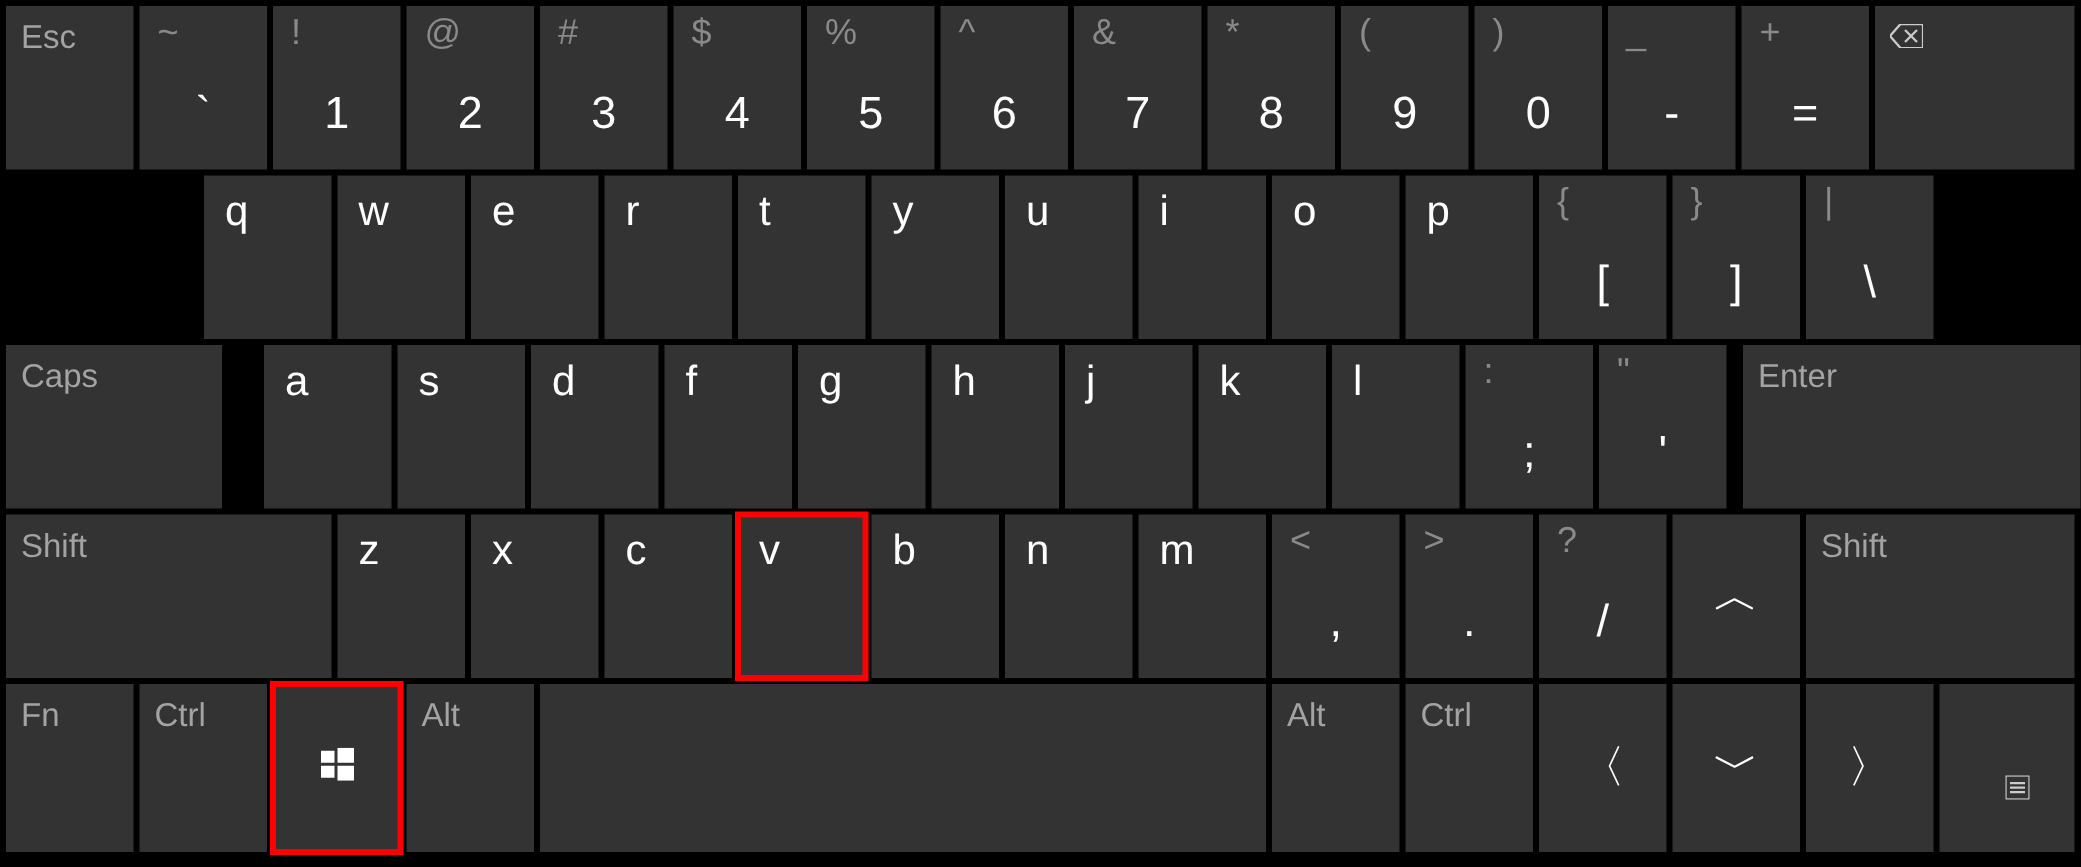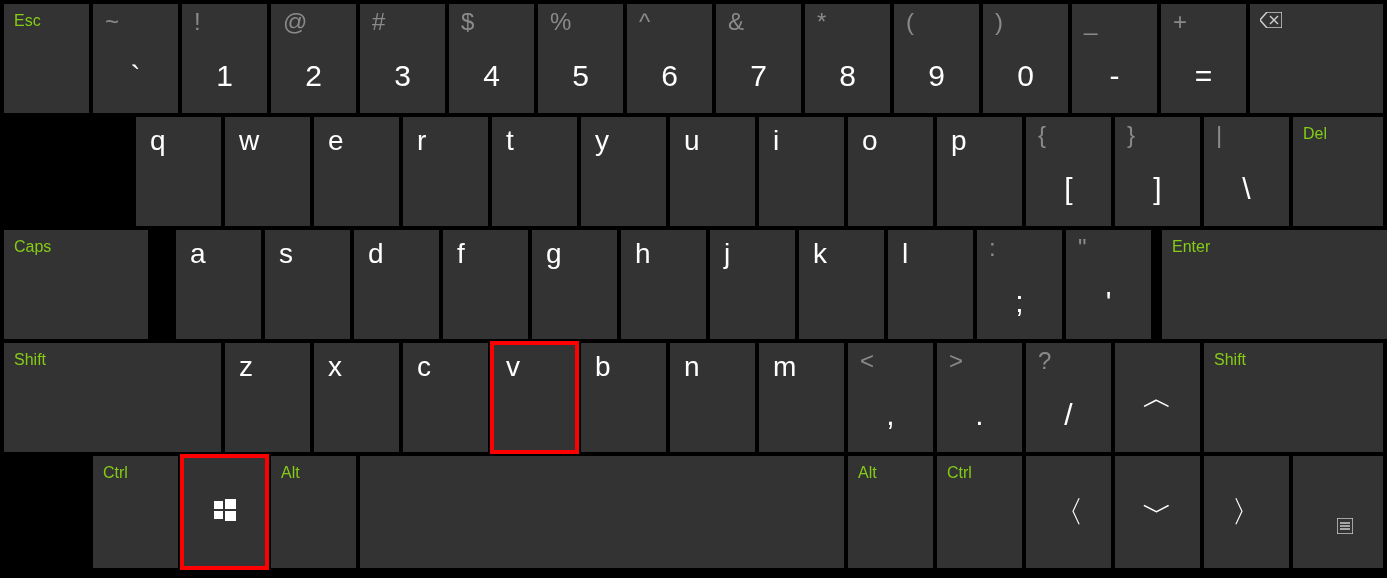--- a/index.html
+++ b/index.html
@@ -41,22 +41,22 @@
     left: 50%;
     transform: translateX(-50%);
     font-size: 30px;
     color: #ffffff;
     line-height: 1;
   }
   .label-tl {
     position: absolute;
     top: 8px;
     left: 10px;
-    font-size: 16px;
-    color: #84cc16;
+    font-size: 22px;
+    color: #a3a3a3;
   }
   .single-letter {
     position: absolute;
     top: 8px;
     left: 14px;
     font-size: 28px;
     color: #ffffff;
   }
   .arrow-center {
     position: absolute;
@@ -183,23 +183,20 @@
       <span class="lower">[</span>
     </div>
   <div class="key" style="left:1115px; top:117px; width:85px; height:109px;">
       <span class="upper">}</span>
       <span class="lower">]</span>
     </div>
   <div class="key" style="left:1204px; top:117px; width:85px; height:109px;">
       <span class="upper">|</span>
       <span class="lower">\</span>
     </div>
-  <div class="key" style="left:1293px; top:117px; width:90px; height:109px;">
-      <span class="label-tl">Del</span>
-    </div>
 
   <div class="key" style="left:4px; top:230px; width:144px; height:109px;">
       <span class="label-tl">Caps</span>
     </div>
   <div class="key" style="left:176px; top:230px; width:85px; height:109px;">
       <span class="single-letter">a</span>
     </div>
   <div class="key" style="left:265px; top:230px; width:85px; height:109px;">
       <span class="single-letter">s</span>
     </div>
@@ -272,20 +269,23 @@
       <span class="upper">?</span>
       <span class="lower">/</span>
     </div>
   <div class="key" style="left:1115px; top:343px; width:85px; height:109px;">
       <span class="arrow-center">︿</span>
     </div>
   <div class="key" style="left:1204px; top:343px; width:179px; height:109px;">
       <span class="label-tl">Shift</span>
     </div>
 
+  <div class="key" style="left:4px; top:456px; width:85px; height:112px;">
+      <span class="label-tl">Fn</span>
+    </div>
   <div class="key" style="left:93px; top:456px; width:85px; height:112px;">
       <span class="label-tl">Ctrl</span>
     </div>
   <div class="key highlight" style="left:182px; top:456px; width:85px; height:112px;">
     <span class="win-icon">
       <svg width="22" height="22" viewBox="0 0 22 22">
         <rect x="0" y="2" width="9" height="8" fill="#fff"></rect>
         <rect x="11" y="0" width="11" height="10" fill="#fff"></rect>
         <rect x="0" y="12" width="9" height="8" fill="#fff"></rect>
         <rect x="11" y="12" width="11" height="10" fill="#fff"></rect>

